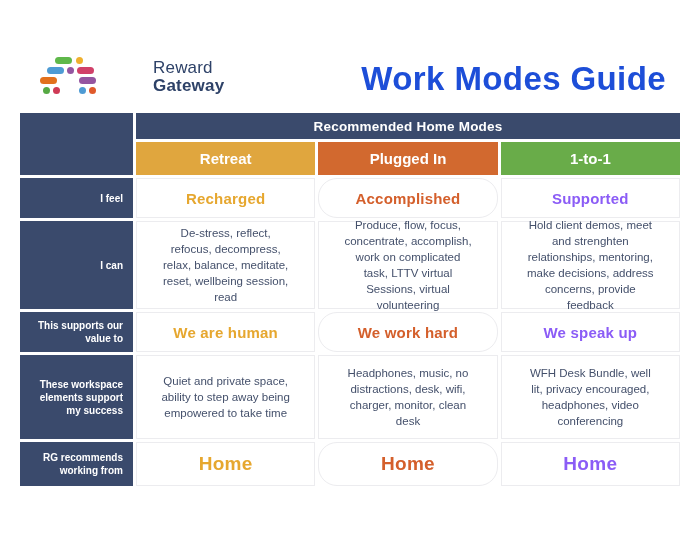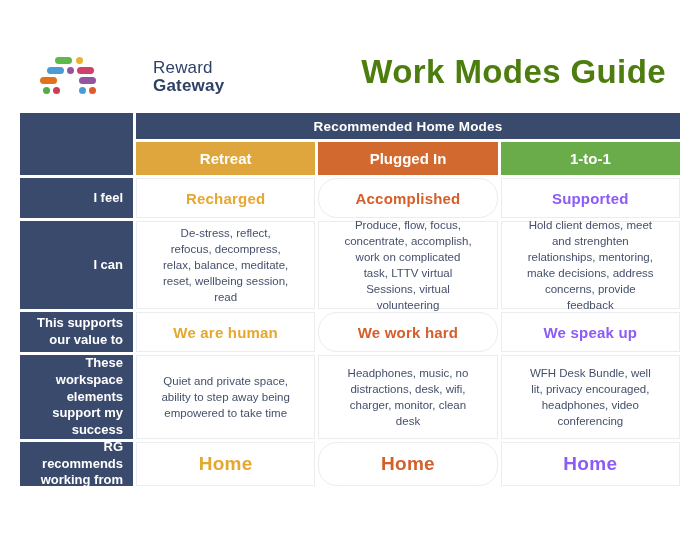--- a/index.html
+++ b/index.html
@@ -18,38 +18,38 @@
   .m-purple1{left:27px;top:10px;background:#9455a0;}
   .m-crimson{left:37px;top:10px;background:#d14069;}
   .m-orange1{left:0;   top:20px;background:#e2711d;}
   .m-purple2{left:39px;top:20px;background:#9455a0;}
   .m-green2 {left:3px; top:30px;background:#56a944;}
   .m-red    {left:13px;top:30px;background:#cf3a56;}
   .m-blue2  {left:39px;top:30px;background:#4e9bd4;}
   .m-orange2{left:49px;top:30px;background:#e05a2b;}
   .logo-text{color:#2e4268;font-size:17px;line-height:1.08;letter-spacing:.2px;margin-left:44px;}
   .logo-text .bold{font-weight:bold;}
-  .page-title{position:absolute;right:34px;top:53px;color:#4d7c0f;
+  .page-title{position:absolute;right:34px;top:60px;color:#1d4ed8;
               font-size:33px;font-weight:bold;letter-spacing:.4px;}
 
   
   .tbl{position:absolute;left:20px;top:113px;width:660px;
        display:grid;grid-template-columns:113px 1fr 1fr 1fr;
        grid-template-rows:26px 33px 40px 88px 40px 84px 44px;
        gap:3px;background:#fff;}
   .cell{display:flex;align-items:center;justify-content:center;box-sizing:border-box;}
   .navy{background:#3a4a6c;color:#fff;font-weight:bold;}
   .corner{grid-column:1;grid-row:1/3;}
   .banner{grid-column:2/5;font-size:13.5px;letter-spacing:.2px;}
   .mode-hdr{color:#fff;font-weight:bold;font-size:15px;}
   .bg-retreat{background:#e0a63e;}
   .bg-plugged{background:#d2692f;}
   .bg-onetoone{background:#69ac49;}
   .label-cell{justify-content:flex-end;text-align:right;
-              padding:2px 10px 2px 17px;font-size:13px;line-height:1.3;}
+              padding:2px 10px 2px 17px;font-size:10px;line-height:1.3;}
   .white{background:#fff;border:1px solid #ececef;color:#44506b;
          text-align:center;font-size:11.5px;line-height:1.4;padding:4px 24px;}
   .accent{font-weight:bold;font-size:15px;letter-spacing:.2px;}
   .home{font-weight:bold;font-size:19px;letter-spacing:.3px;}
   .c-retreat{color:#e6a72f;}
   .c-plugged{color:#d45f2b;border-radius:19px;}
   .c-onetoone{color:#8b5cf6;}
 </style>
 </head>
 <body>

